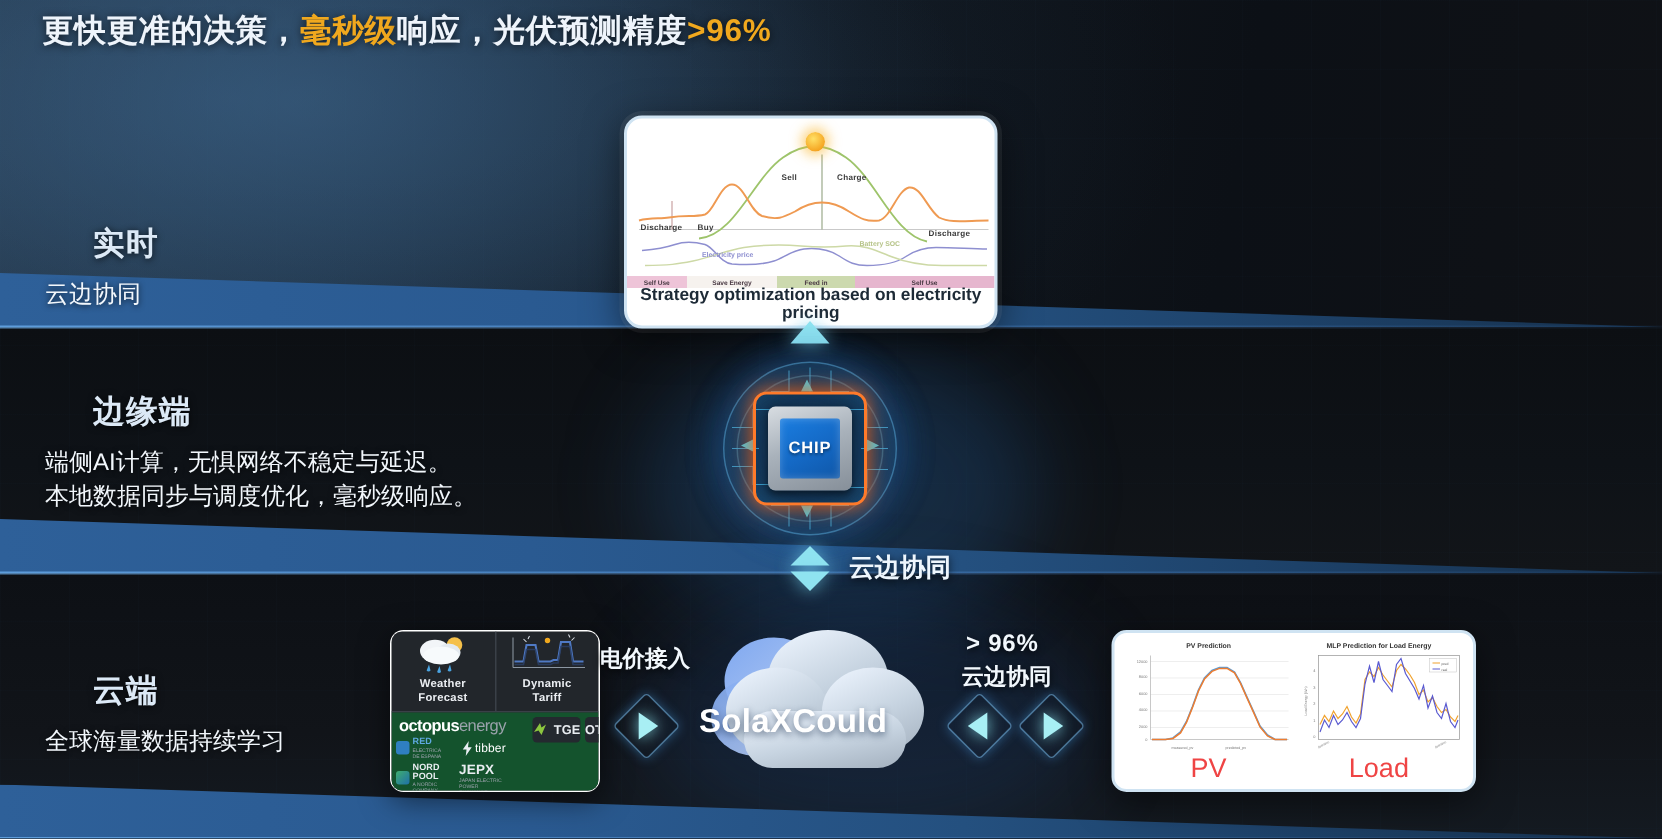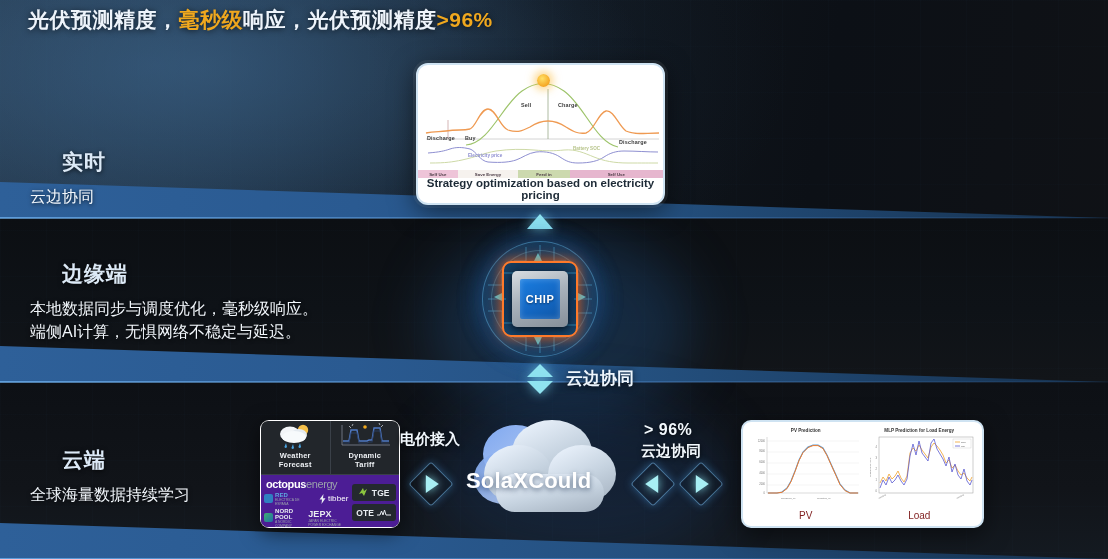--- a/index.html
+++ b/index.html
@@ -76,21 +76,21 @@
   .layer-sub {
     font-size: 16px; color: #f2f7fc; margin-top: 9px; line-height: 1.45;
     text-shadow: 0 1px 4px rgba(0,0,0,.8);
   }
   #label-realtime { top: 148px; }
   #label-edge     { top: 260px; }
   #label-cloud    { top: 446px; }
 
   
   #strategy-card {
-    position: absolute; left: 416px; top: 63px; width: 249px; height: 142px;
+    position: absolute; left: 416px; top: 77px; width: 249px; height: 142px;
     background: #fff; border-radius: 12px;
     border: 2px solid #cfe3f2;
     box-shadow: 0 6px 26px rgba(0,0,0,.55), 0 0 0 3px rgba(255,255,255,.08);
     overflow: hidden;
   }
   #strategy-plot { position: relative; width: 100%; height: 113px; }
   #strategy-caption {
     position: absolute; bottom: 2px; left: 0; right: 0; text-align: center;
     font-size: 11.5px; color: #1d2a36; font-weight: 600;
   }
@@ -186,24 +186,24 @@
   .src-cell {
     flex: 1; display: flex; flex-direction: column; align-items: center;
     justify-content: flex-end; padding-bottom: 4px; position: relative;
   }
   .src-cell + .src-cell { border-left: 1px solid #3a4048; }
   .src-cap {
     font-size: 7.5px; font-weight: 700; color: #eceff3; text-align: center;
     line-height: 1.25; letter-spacing: .2px;
   }
   #sources-bottom {
-    flex: 1; display: flex; background: #4c1d95; padding: 3px;
+    flex: 1; display: flex; background: #14532d; padding: 3px;
   }
   .logo-col-l { flex: 1.9; display: flex; flex-direction: column; gap: 2px; padding-right: 3px; }
-  .logo-col-r { flex: 1; display: flex; flex-direction: column; gap: 3px; justify-content: center; }
+  .logo-col-r { flex: 1; display: flex; flex-direction: row; gap: 3px; justify-content: center; margin-left: 15px; }
   .logo-row { display: flex; align-items: center; gap: 5px; justify-content: center; }
   .logo-octo { font-size: 11px; font-weight: 700; color: #fff; letter-spacing: -.4px; }
   .logo-octo em { font-style: normal; color: #9aa2ab; font-weight: 400; }
   .logo-sm { font-size: 6px; font-weight: 700; color: #e9edf1; letter-spacing: .1px; }
   .logo-tiny { font-size: 3.4px; color: #9aa2ab; font-weight: 400; }
   .sw { width: 9px; height: 9px; border-radius: 2px; flex: 0 0 auto; }
   .pill {
     background: #24292f; border-radius: 3px; display: flex; align-items: center;
     justify-content: center; gap: 3px; height: 17px;
   }
@@ -254,21 +254,21 @@
   
   #pred-card {
     position: absolute; left: 741px; top: 420px; width: 243px; height: 108px;
     background: #fff; border-radius: 10px; border: 2px solid #cfe3f2;
     box-shadow: 0 6px 24px rgba(0,0,0,.5);
     display: flex; align-items: stretch; padding: 5px 6px 2px;
   }
   .pred-half { flex: 1; position: relative; display: flex; flex-direction: column; }
   .pred-plot { flex: 1; position: relative; }
   .pred-name {
-    text-align: center; font-size: 10px; color: #7f1d1d; font-weight: 400;
+    text-align: center; font-size: 18px; color: #ef4444; font-weight: 400;
     line-height: 1; padding-bottom: 3px;
   }
   .pred-title {
     position: absolute; left: 0; right: 0; top: 1px; text-align: center;
     font-size: 4.6px; font-weight: 700; color: #333;
   }
 </style>
 </head>
 <body>
 
@@ -282,33 +282,33 @@
   <div class="glowspot" style="left:430px;top:400px;width:300px;height:160px;background:rgba(30,80,150,.22)"></div>
 
   <div class="plane p1"></div>
   <div class="plane-edge e1"></div>
   <div class="plane p2"></div>
   <div class="plane-edge e2"></div>
   <div class="plane p3"></div>
   <div class="plane-edge e3"></div>
 
   <div id="headline">
-    <span>光伏预测精度，</span><span class="hl">毫秒级</span><span>响应，光伏预测精度</span><span class="hl">&gt;96%</span>
+    <span>更快更准的决策，</span><span class="hl">毫秒级</span><span>响应，光伏预测精度</span><span class="hl">&gt;96%</span>
   </div>
 
   <div class="layer-label" id="label-realtime">
     <div class="layer-title">实时</div>
     <div class="layer-sub">云边协同</div>
   </div>
 
   <div class="layer-label" id="label-edge">
     <div class="layer-title">边缘端</div>
     <div class="layer-sub">
+      <div>端侧AI计算，无惧网络不稳定与延迟。</div>
       <div>本地数据同步与调度优化，毫秒级响应。</div>
-      <div>端侧AI计算，无惧网络不稳定与延迟。</div>
     </div>
   </div>
 
   <div class="layer-label" id="label-cloud">
     <div class="layer-title">云端</div>
     <div class="layer-sub">全球海量数据持续学习</div>
   </div>
 
   <div id="strategy-card">
     <div id="strategy-plot">

